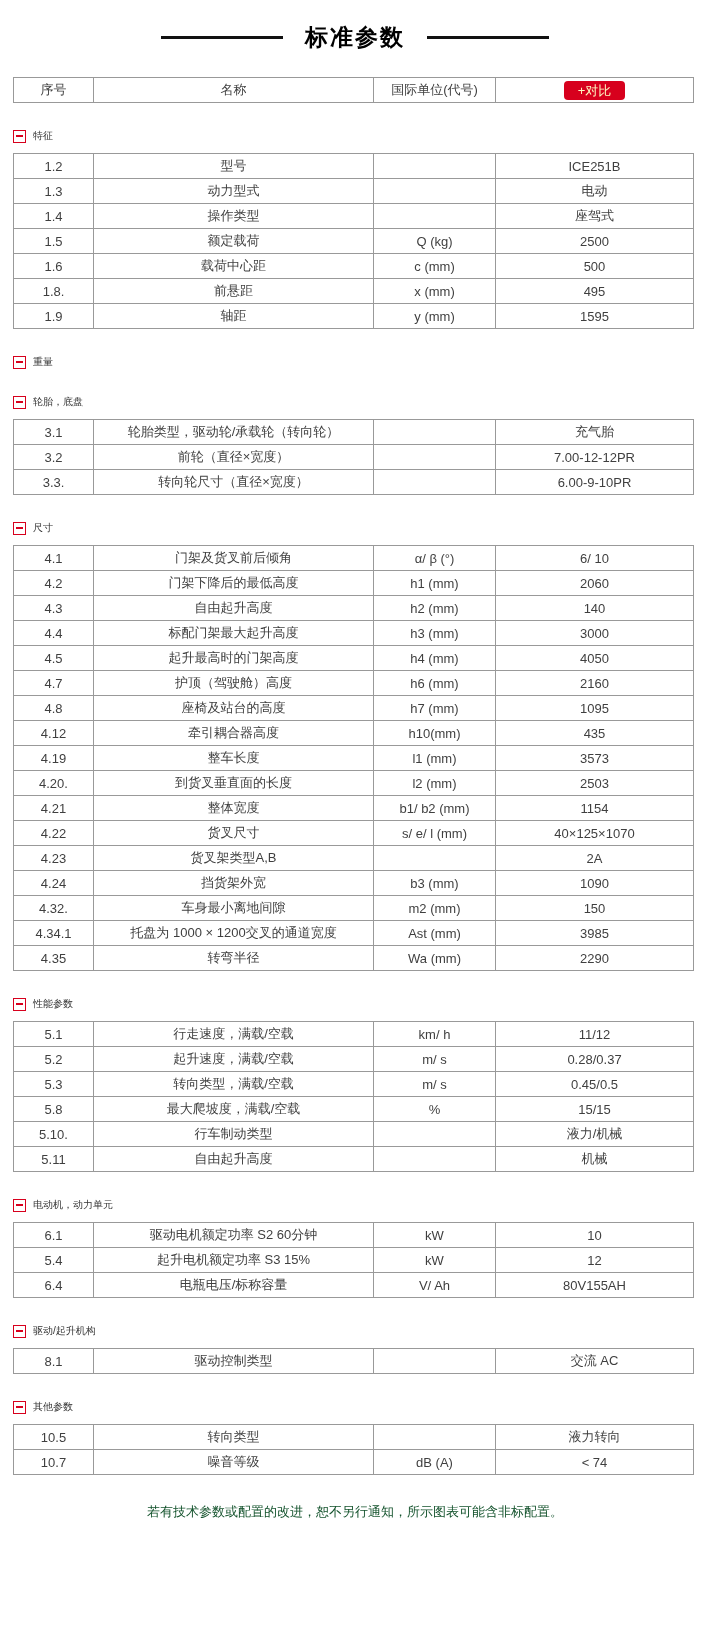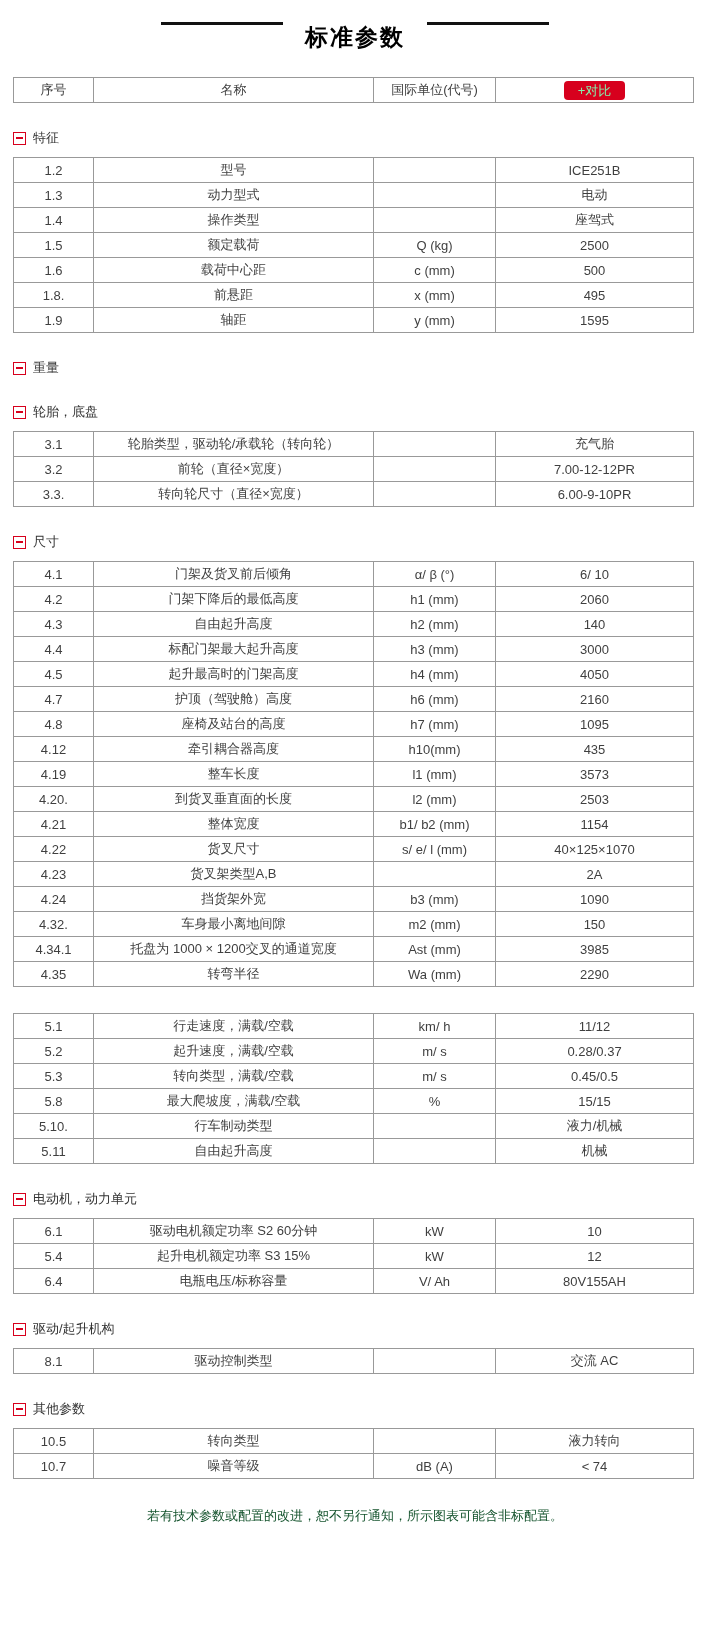--- a/index.html
+++ b/index.html
@@ -6,21 +6,21 @@
   html, body { background: #ffffff; }
   body {
     width: 710px;
     font-family: "Liberation Sans", "DejaVu Sans", sans-serif;
     color: #3f3f3f;
   }
   .page { width: 710px; padding-top: 22px; padding-bottom: 30px; }
 
   
   .title-row {
-    display: flex; justify-content: center;
+    display: flex; align-items: center; justify-content: center;
     gap: 22px; margin-bottom: 24px;
   }
   .title-line { width: 122px; height: 3px; background: #111; }
   .page-title {
     font-size: 23px; font-weight: bold; color: #000; letter-spacing: 2px;
   }
 
   
   table {
     border-collapse: collapse; table-layout: fixed;
@@ -37,21 +37,21 @@
     font-size: 13px;
     padding: 1px 4px;
     overflow: hidden;
     white-space: nowrap;
   }
 
   
   .compare-btn {
     display: inline-block;
     background: var(--accent, #d7001d);
-    color: #86efac;
+    color: #fef9c3;
     font-size: 13px;
     line-height: 19px;
     padding: 0 14px;
     border-radius: 4px;
     border: none;
     cursor: pointer;
   }
 
   
   .section { margin-top: 26px; }
@@ -66,21 +66,21 @@
     position: relative;
     cursor: pointer;
     flex: 0 0 auto;
   }
   .minus-icon::after {
     content: "";
     position: absolute;
     left: 2px; right: 2px; top: 50%; margin-top: -1px; height: 2px;
     background: var(--accent, #d7001d);
   }
-  .section-label { font-size: 13px; color: #333; }
+  .section-label { font-size: 10px; color: #333; }
 
   
   .footer-note {
     margin-top: 28px;
     text-align: center;
     font-size: 13px;
     color: #14532d;
   }
 </style>
 </head>
@@ -328,20 +328,24 @@
               <td>4.35</td>
               <td>转弯半径</td>
               <td>Wa (mm)</td>
               <td>2290</td>
             </tr>
           </tbody>
     </table>
   </div>
 
   <div class="section">
+    <div class="section-header">
+      <span class="minus-icon"></span>
+      <span class="section-label">性能参数</span>
+    </div>
     <table>
       <colgroup>
         <col class="c-no">
             <col class="c-name">
             <col class="c-unit">
             <col class="c-val">
       </colgroup>
       <tbody>
             <tr>
               <td>5.1</td>

